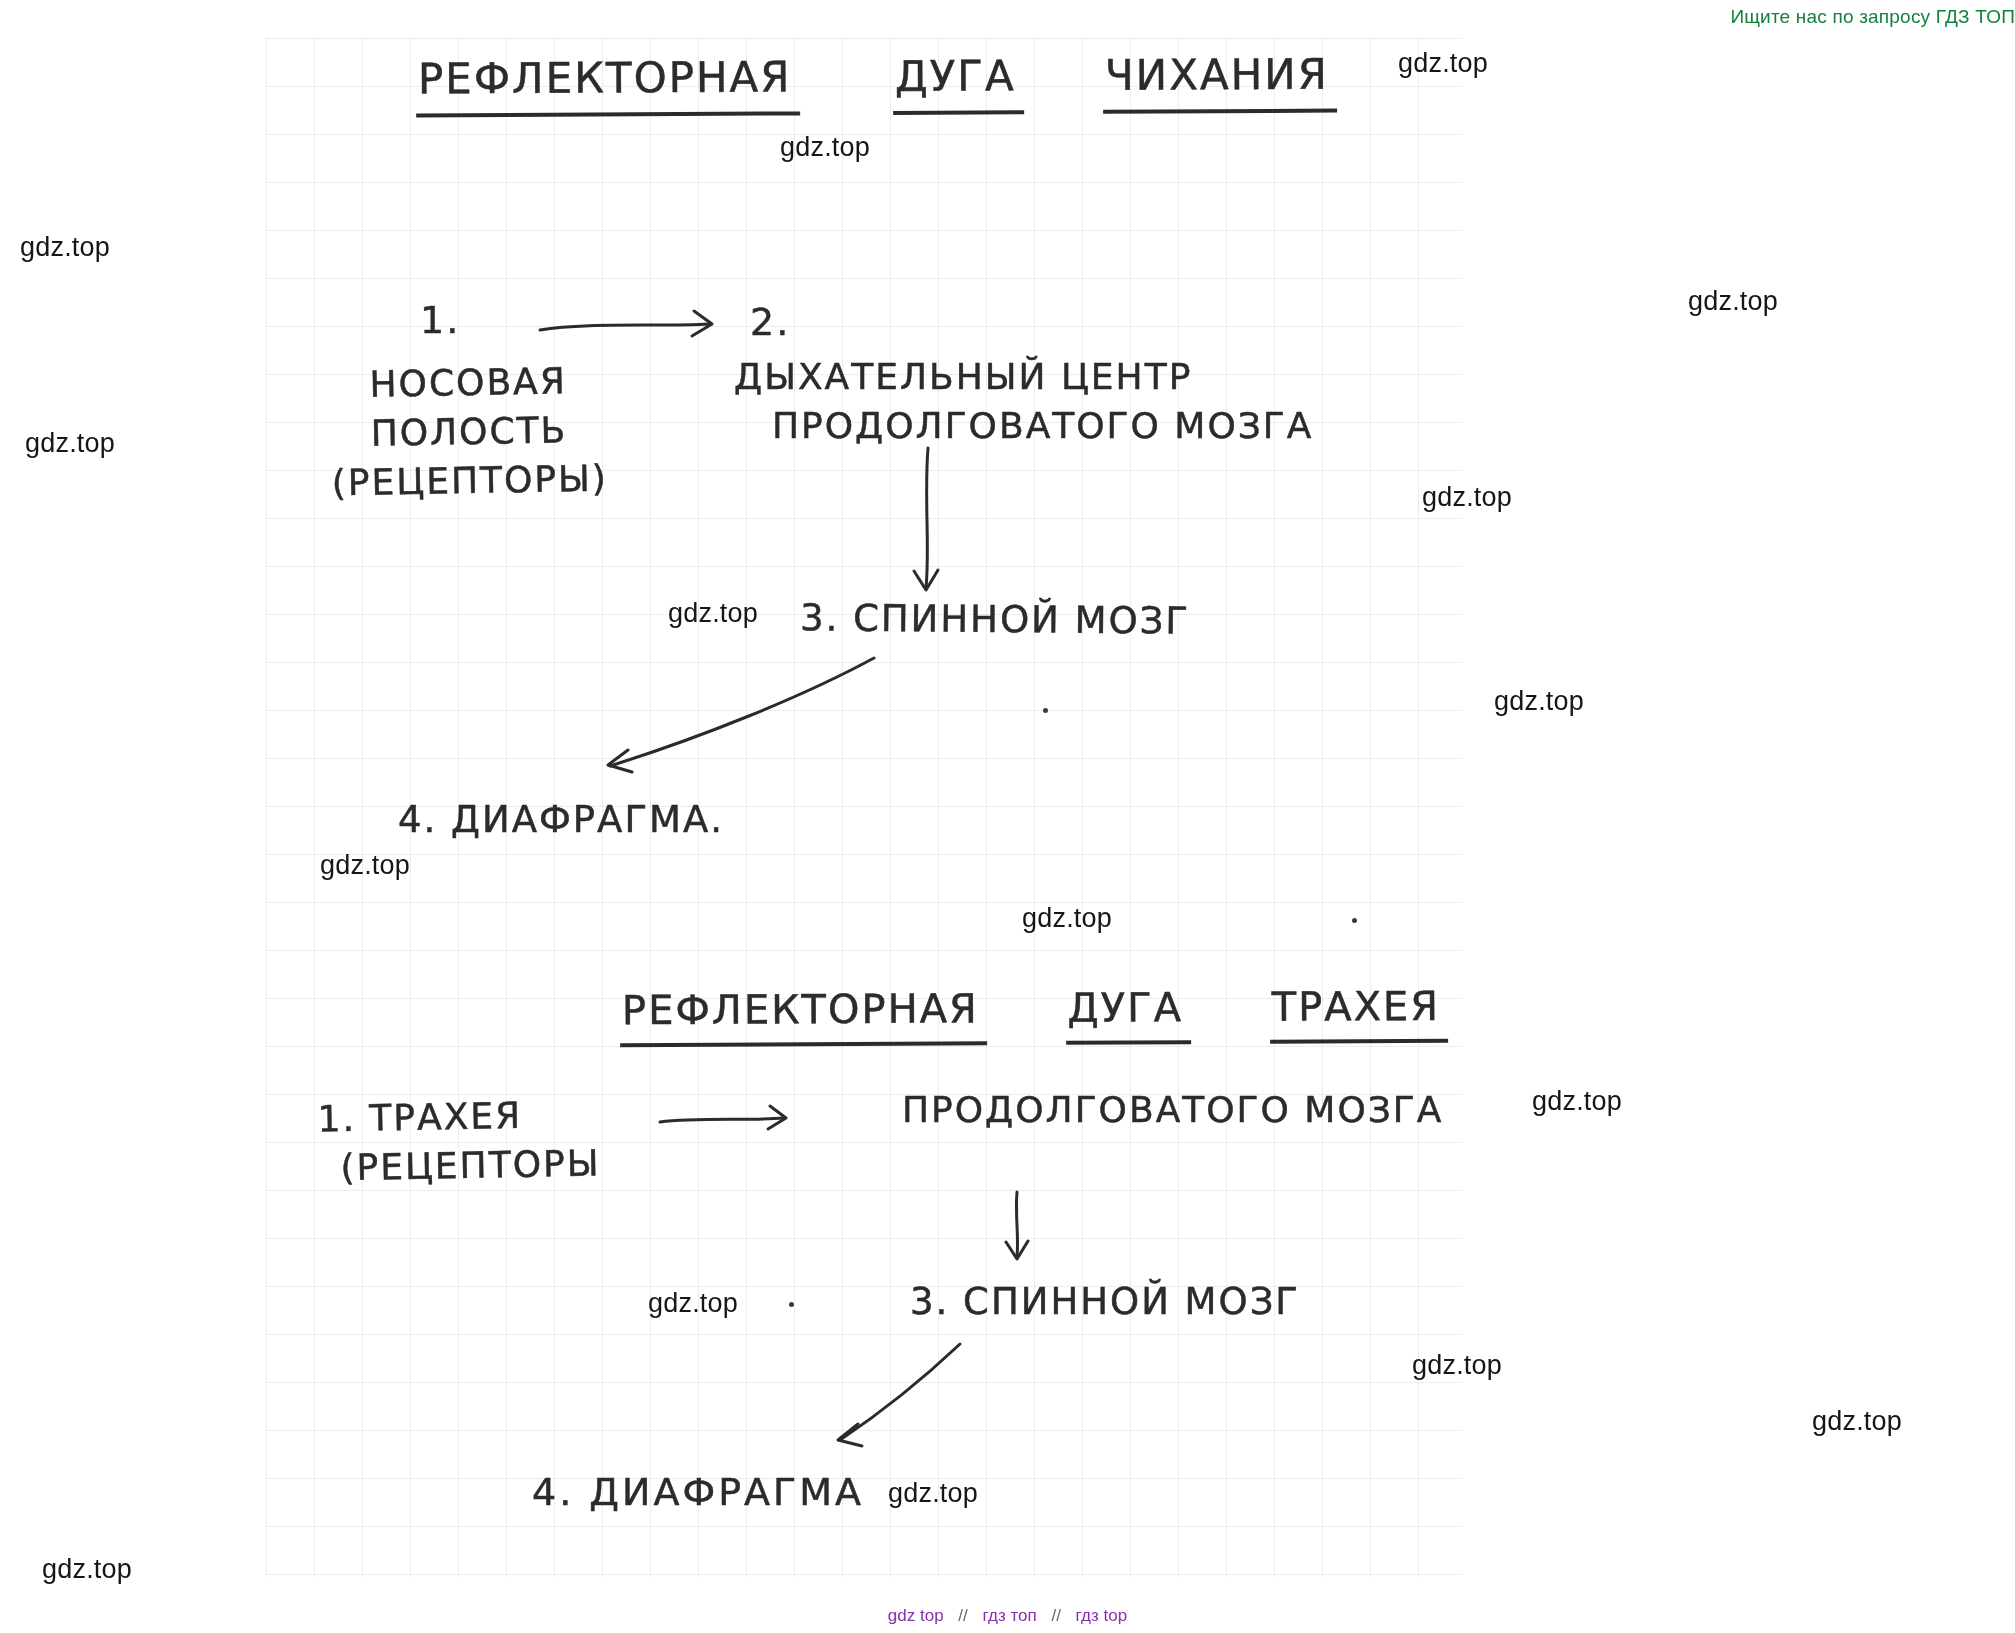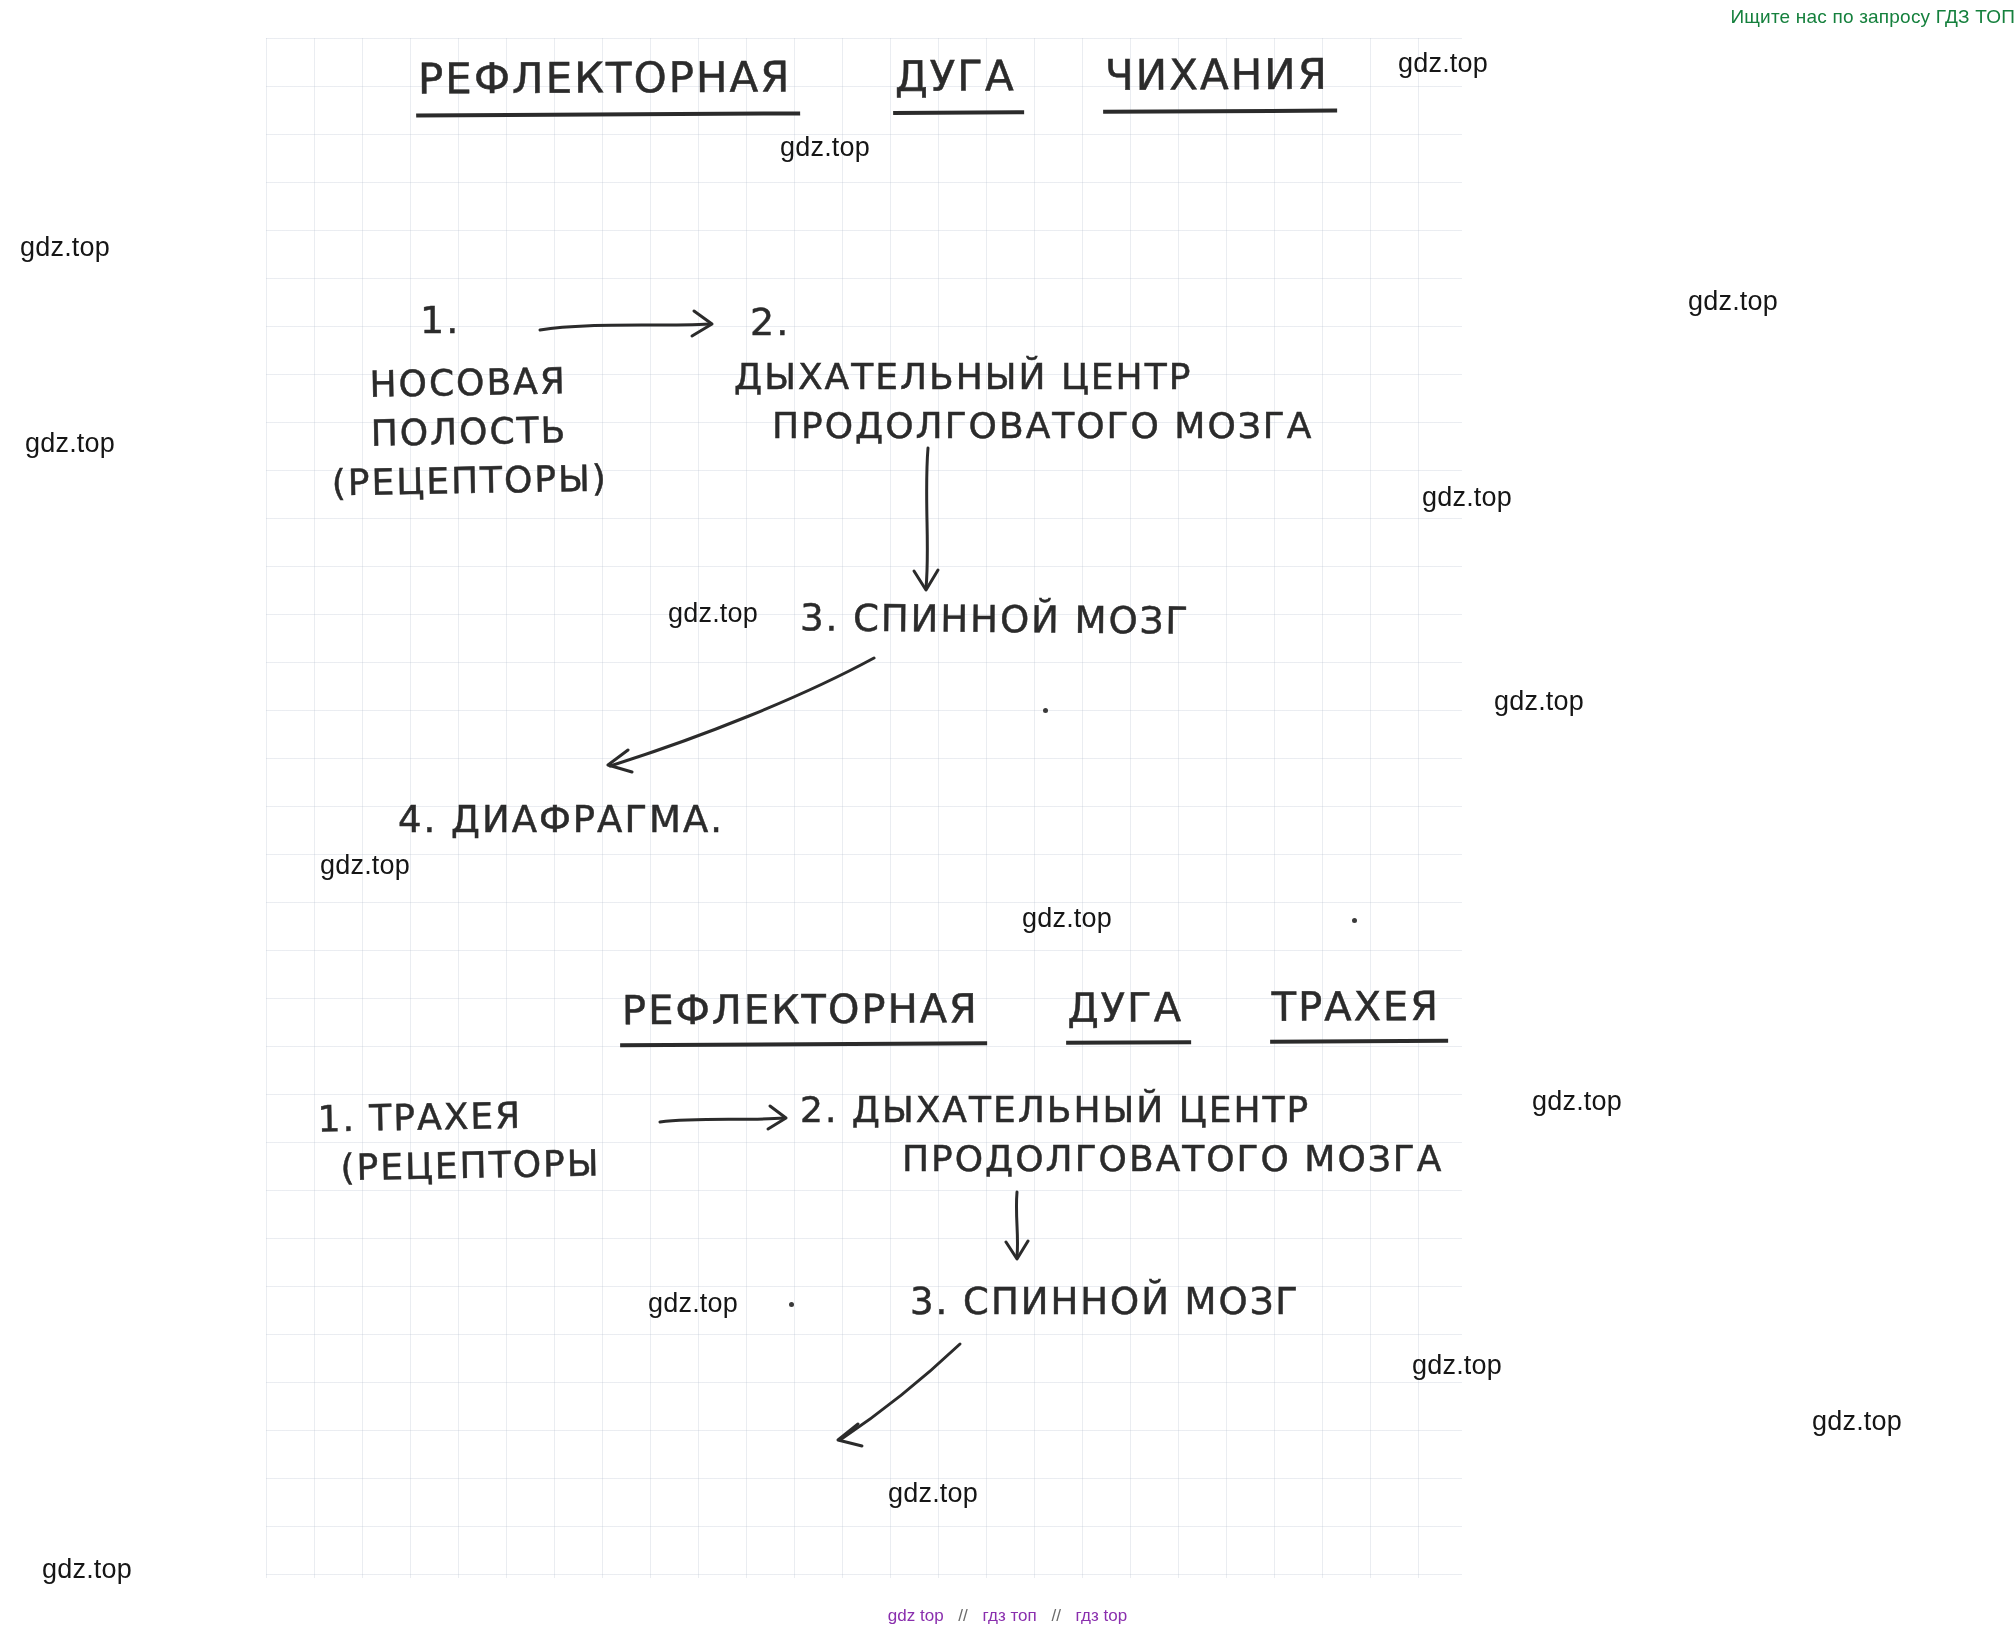--- a/index.html
+++ b/index.html
@@ -144,40 +144,40 @@
   </div>
 
   <div class="arrow" style="left:648px;top:1092px;">
     <svg width="150" height="50" viewBox="0 0 150 50">
       <path d="M12,30 C50,25 100,29 136,26"></path>
       <path d="M122,14 L138,26 L120,37"></path>
     </svg>
   </div>
 
   <div class="hw node" style="left:800px;top:1085px;">
-    <div>2. ДЫХАТЕЛЬНЫЙ ЦЕНТР</div>
     <div class="ind-102">ПРОДОЛГОВАТОГО МОЗГА</div>
   </div>
 
   <div class="arrow" style="left:987px;top:1186px;">
     <svg width="60" height="90" viewBox="0 0 60 90">
       <path d="M30,6 C28,30 32,50 30,70"></path>
       <path d="M19,56 L30,73 L41,55"></path>
     </svg>
   </div>
 
   <div class="hw node3" style="left:910px;top:1280px;">3. СПИННОЙ МОЗГ</div>
 
   <div class="arrow" style="left:820px;top:1332px;">
     <svg width="160" height="125" viewBox="0 0 160 125">
       <path d="M140,12 C105,45 65,78 20,108"></path>
       <path d="M38,92 L18,108 L42,114"></path>
     </svg>
   </div>
 
+  <div class="hw node4" style="left:532px;top:1470px;">4. ДИАФРАГМА</div>
 
   <div class="footer">
     <span class="flink">gdz top</span>
     <span class="sep">//</span>
     <span class="flink">гдз топ</span>
     <span class="sep">//</span>
     <span class="flink">гдз top</span>
   </div>
 
 </div>

